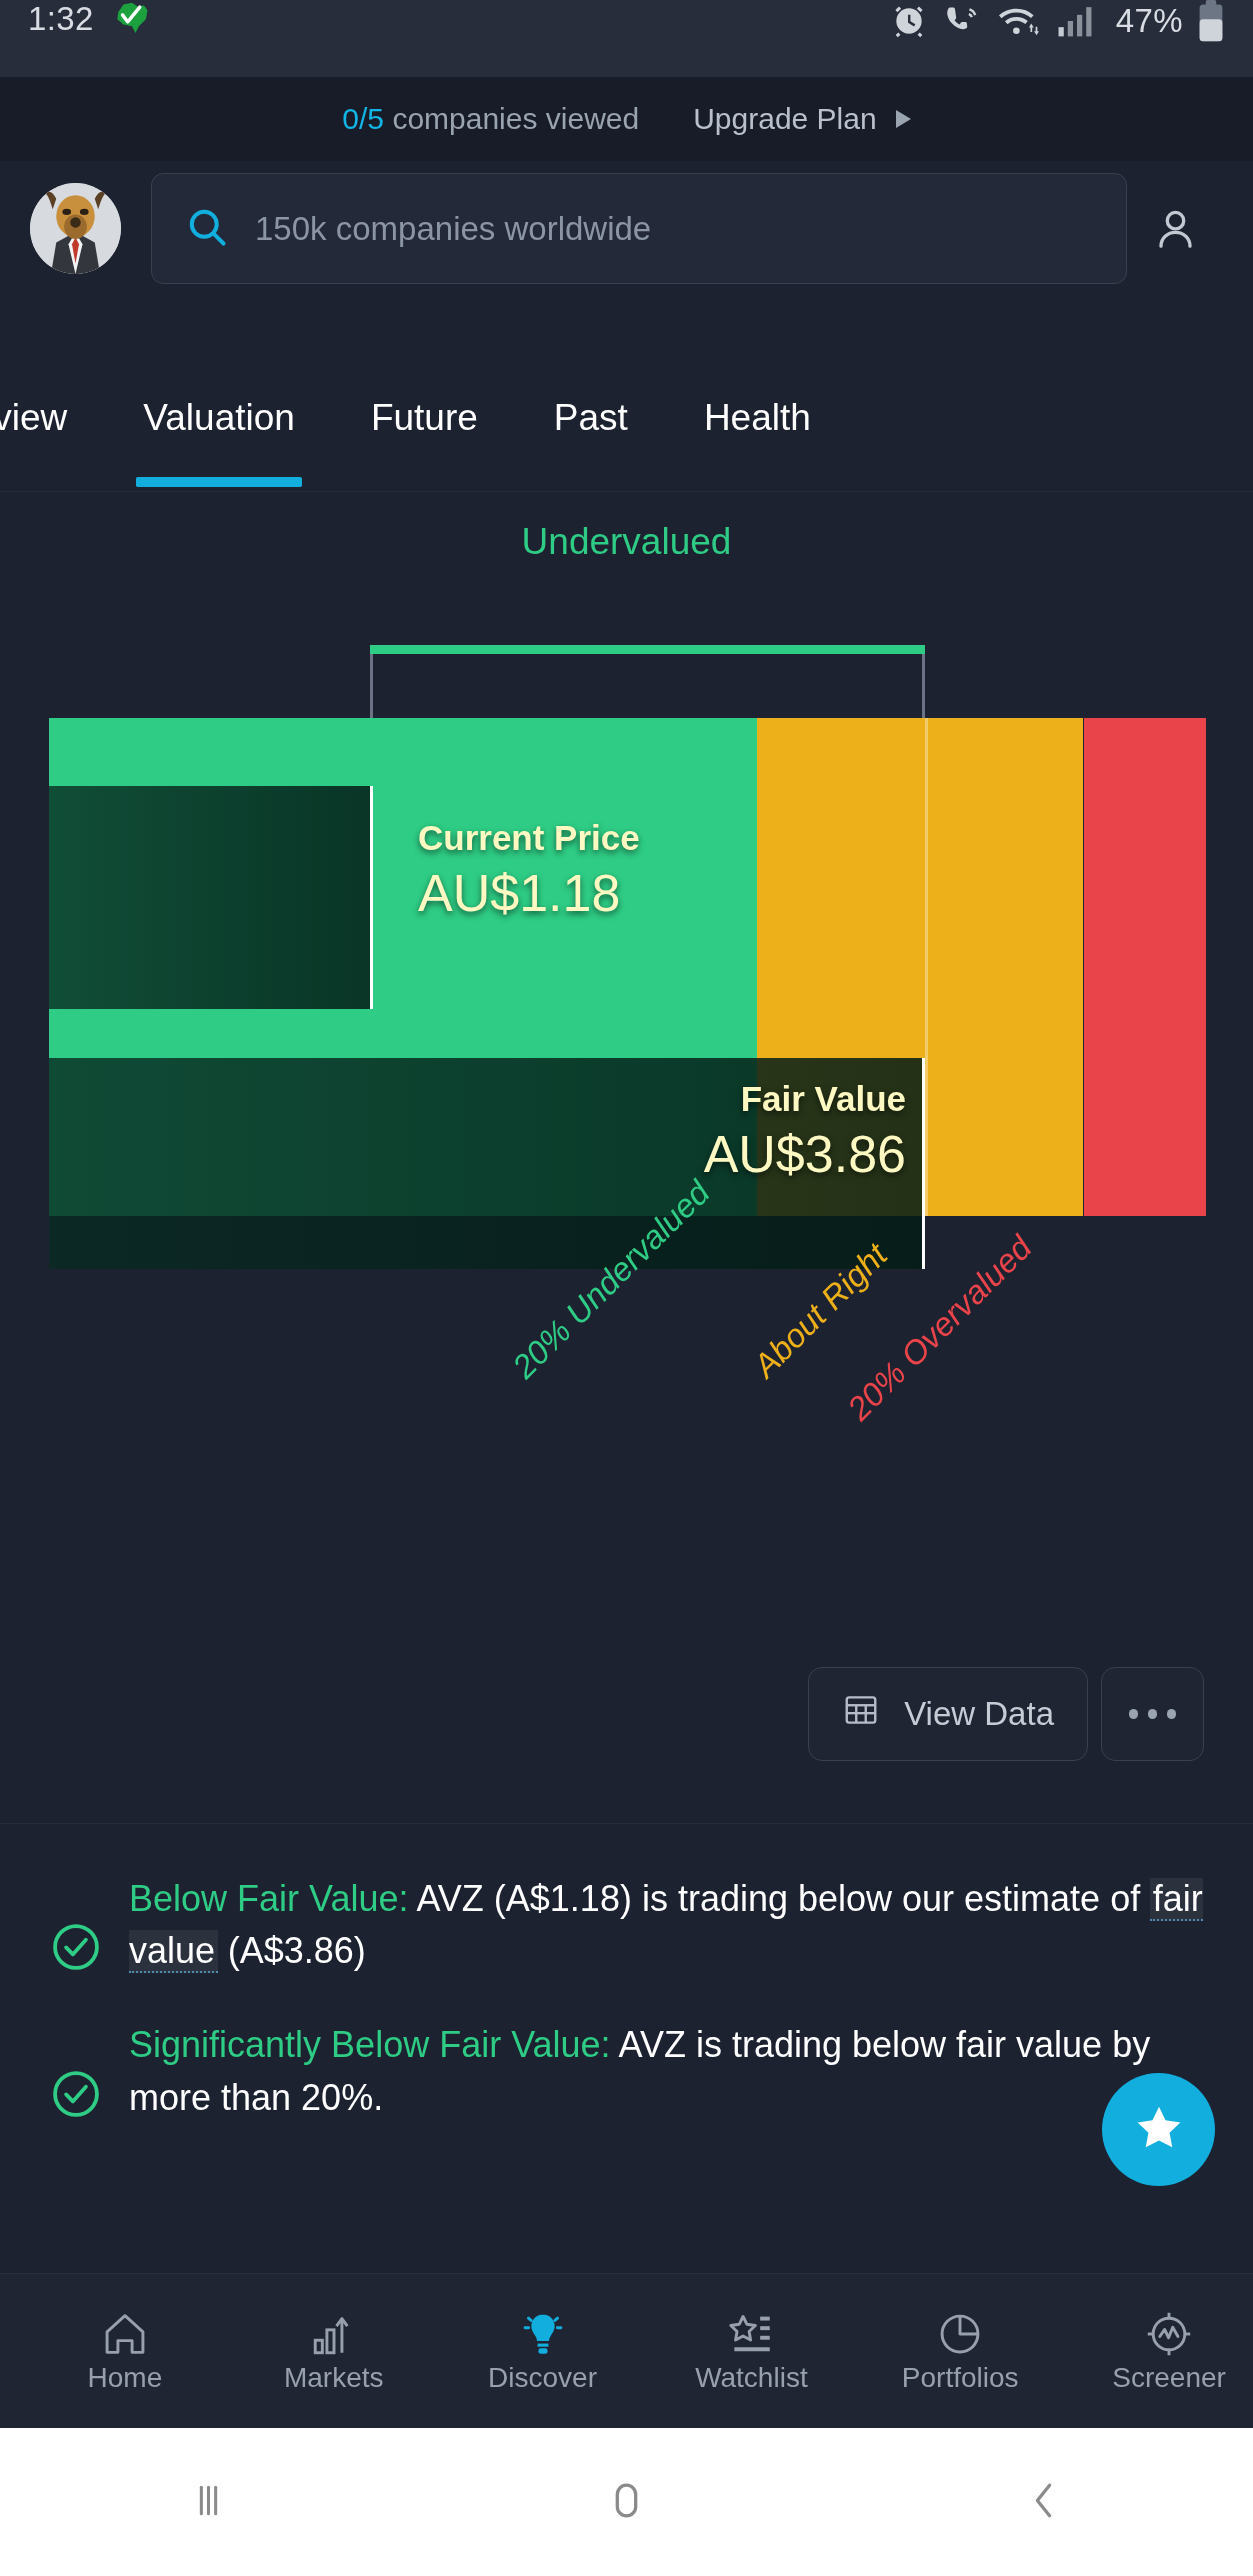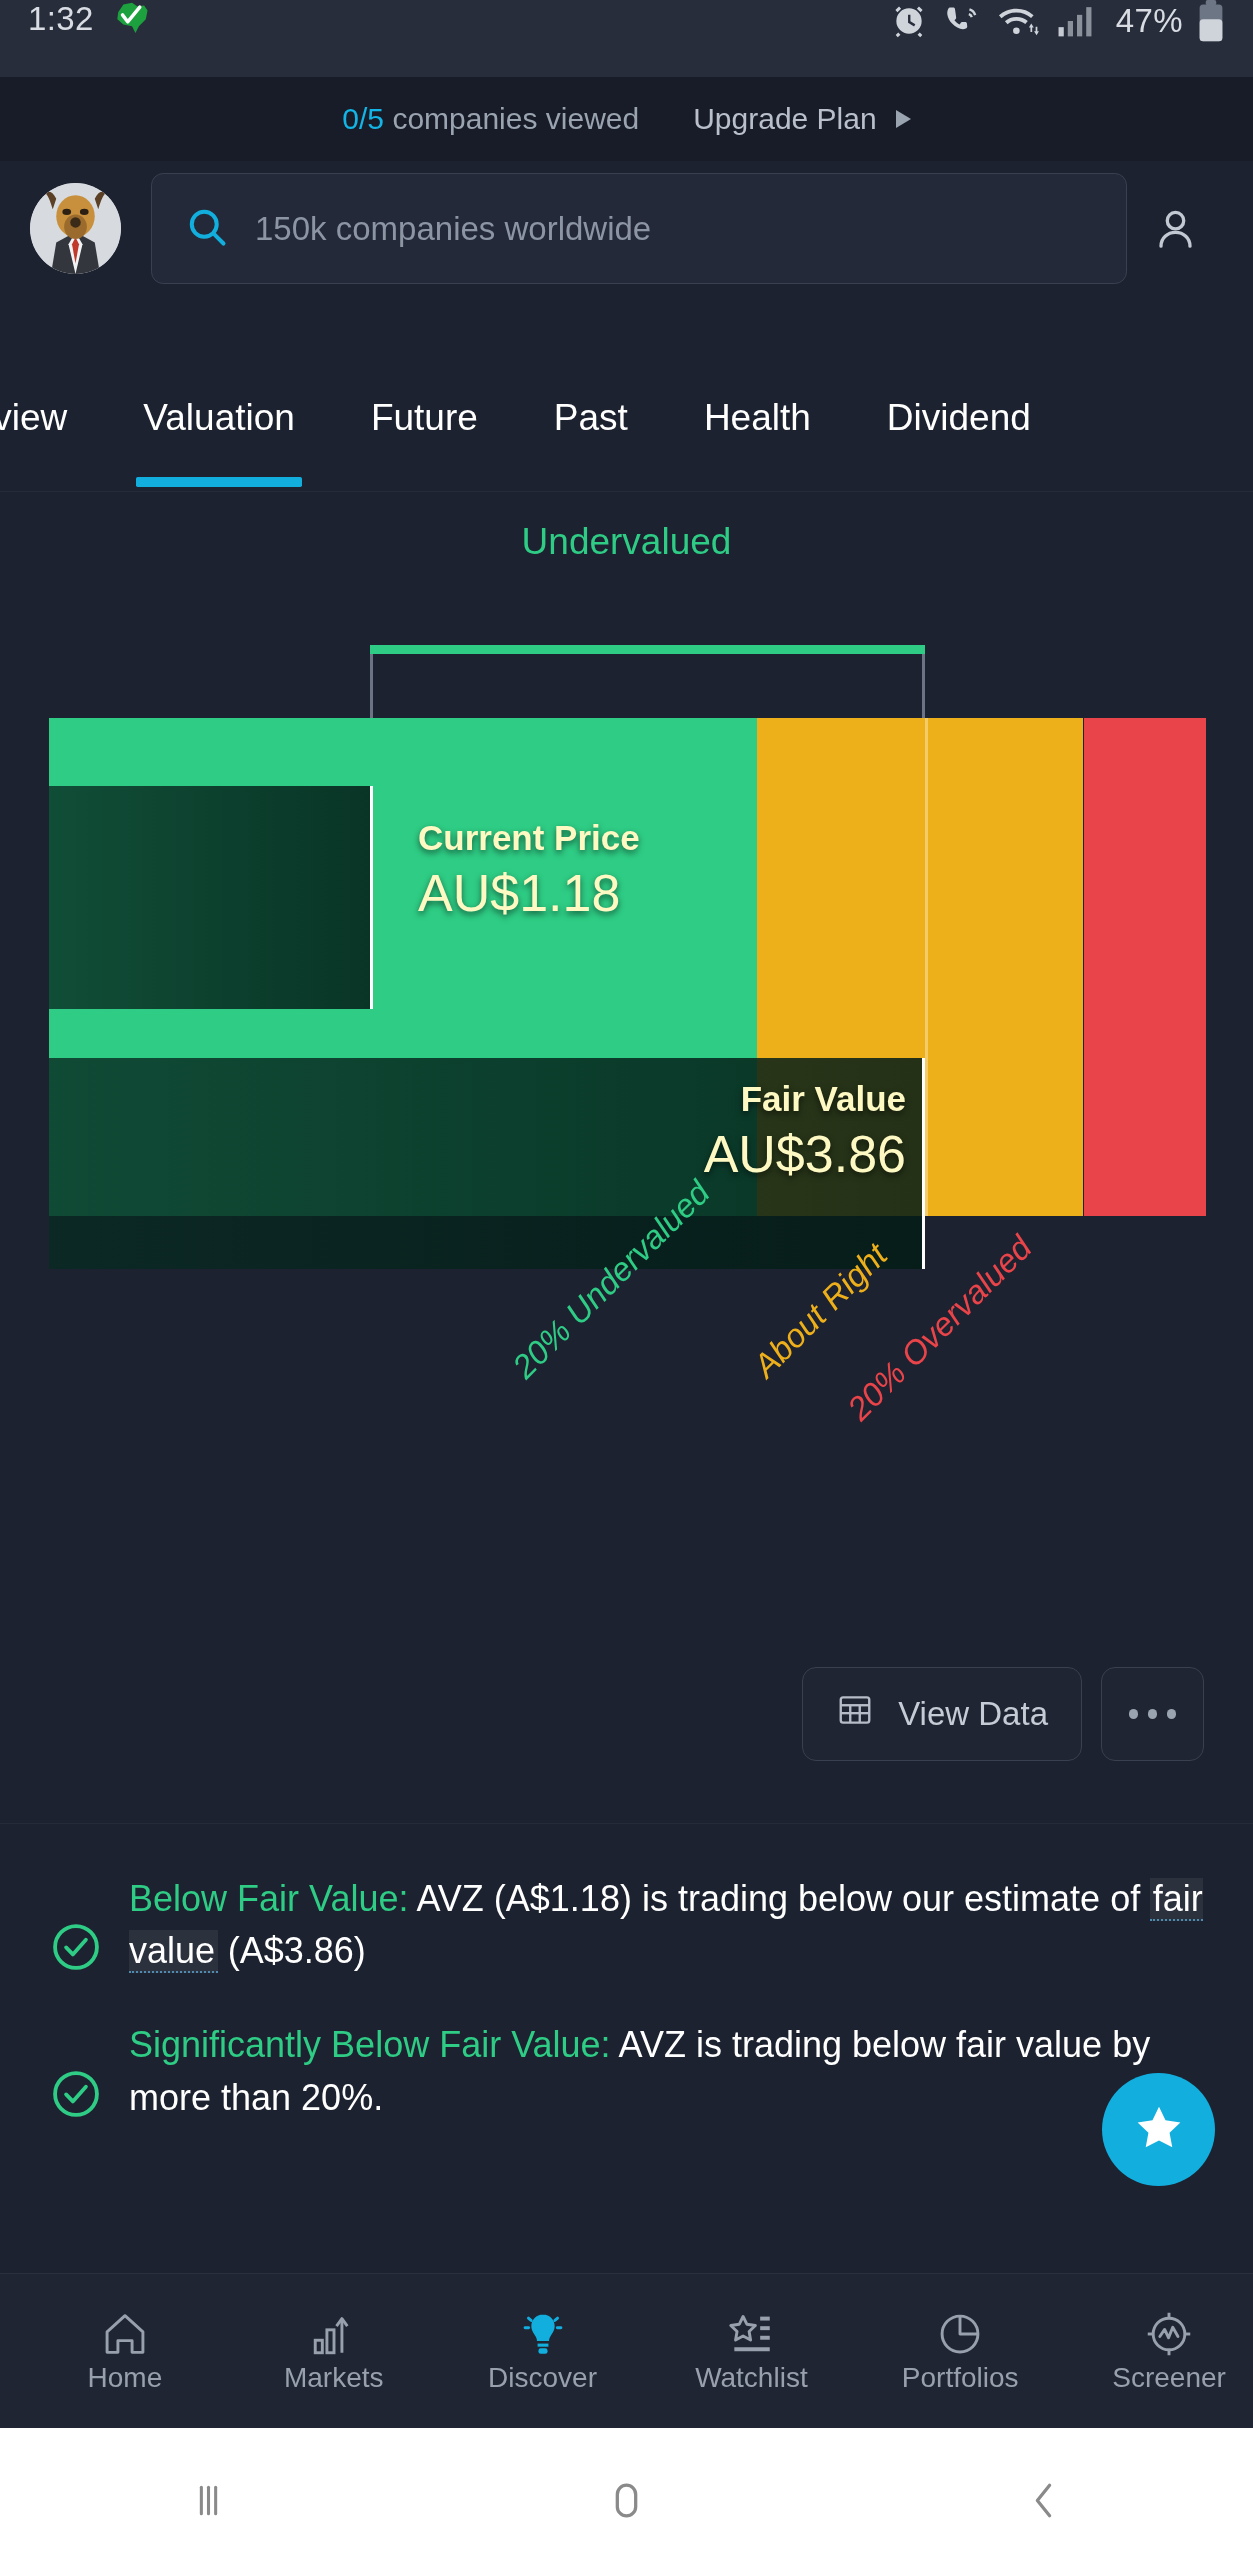--- a/index.html
+++ b/index.html
@@ -120,21 +120,21 @@
   .axlabels { position: absolute; left: 0; top: 735px; width: 1253px; height: 261px; }
   .axlabel { position: absolute; transform-origin: left top;
              transform: rotate(-45deg); font-size: 33px; white-space: nowrap;
              font-style: italic; }
   #ax-under { left: 505px; top: 132px; color: #2ecc84; }
   #ax-about { left: 746px; top: 131px; color: #eeb01a; }
   #ax-over  { left: 840px; top: 174px; color: #e8444a; }
 
   
   .actions { position: absolute; right: 49px; top: 1667px;
-             display: flex; gap: 19px; align-items: flex-start; }
+             display: flex; gap: 13px; align-items: flex-start; }
   .btn { border: 1.7px solid #39404f; border-radius: 14px; background: #1f2533;
          height: 94px; display: flex; align-items: center; justify-content: center;
          gap: 24.4px; color: #c6ccd6; font-size: 33px; padding: 0 33px; }
   .btn.small { width: 103px; padding: 0; }
   .dots { display: flex; gap: 9.6px; }
   .dots i { width: 9.6px; height: 9.6px; border-radius: 50%; background: #9aa3b0;
             display: block; }
 
   
   .checklist { position: absolute; left: 0; top: 1823px; width: 1253px;
@@ -277,24 +277,20 @@
 
     </div>
     <div class="tab">
       <span class="t-lbl">Past</span>
 
     </div>
     <div class="tab">
       <span class="t-lbl">Health</span>
 
     </div>
-    <div class="tab">
-      <span class="t-lbl">Dividend</span>
-
-    </div>
   </div>
 
   <div class="chart">
 
     <div class="pct">
       <span class="sub">Undervalued</span>
     </div>
 
     <div class="bracket">
       <span class="top"></span>

